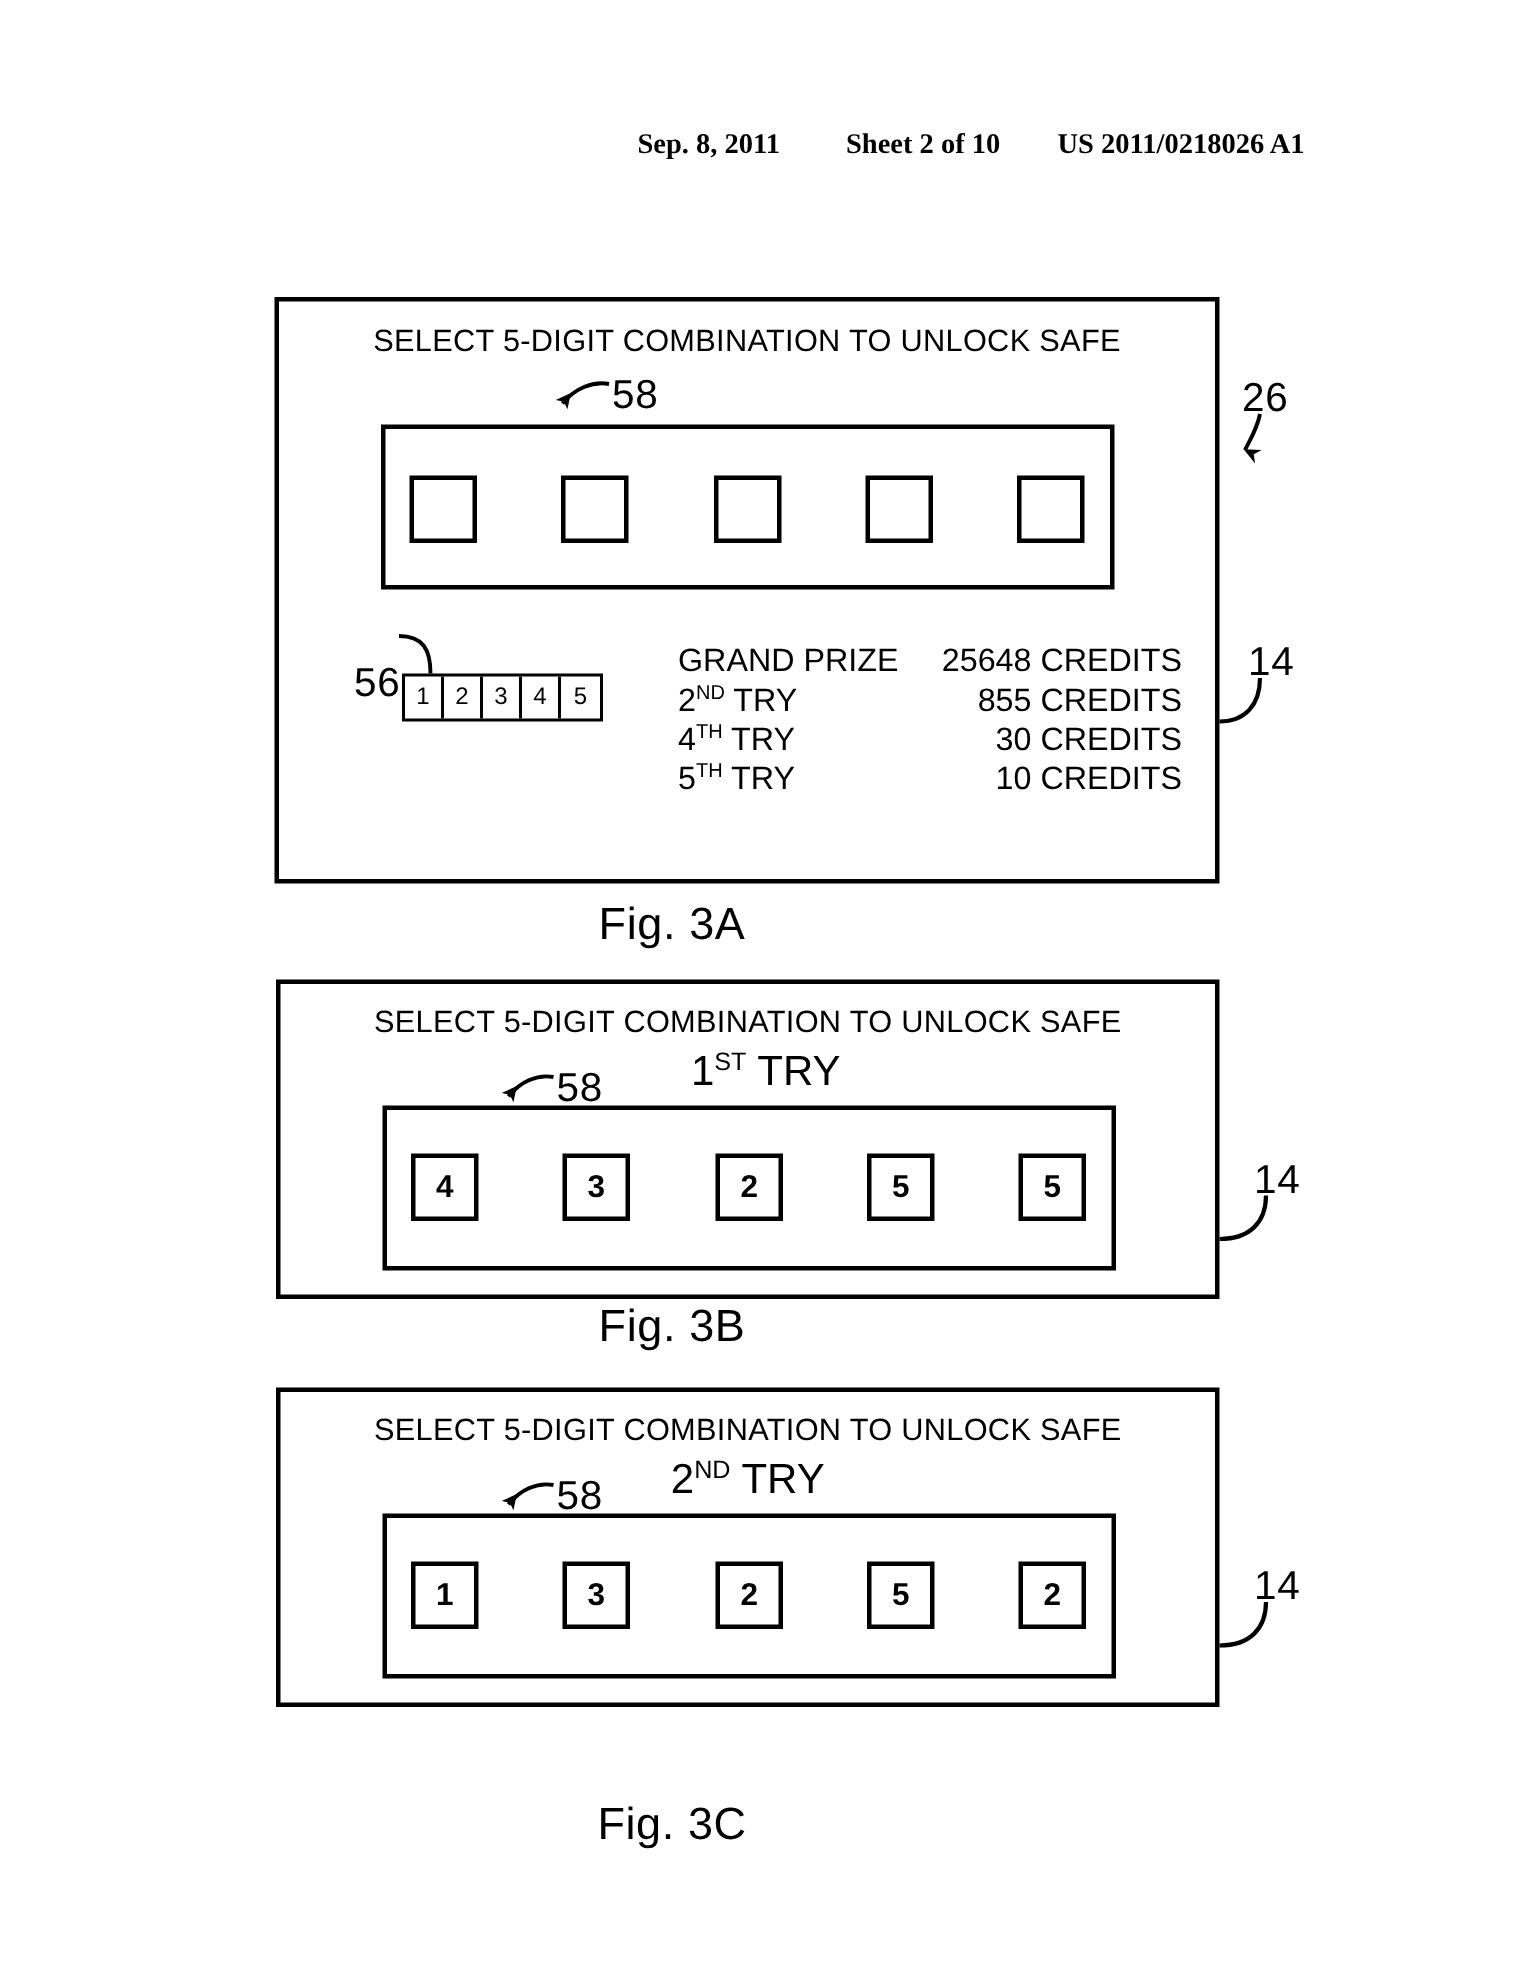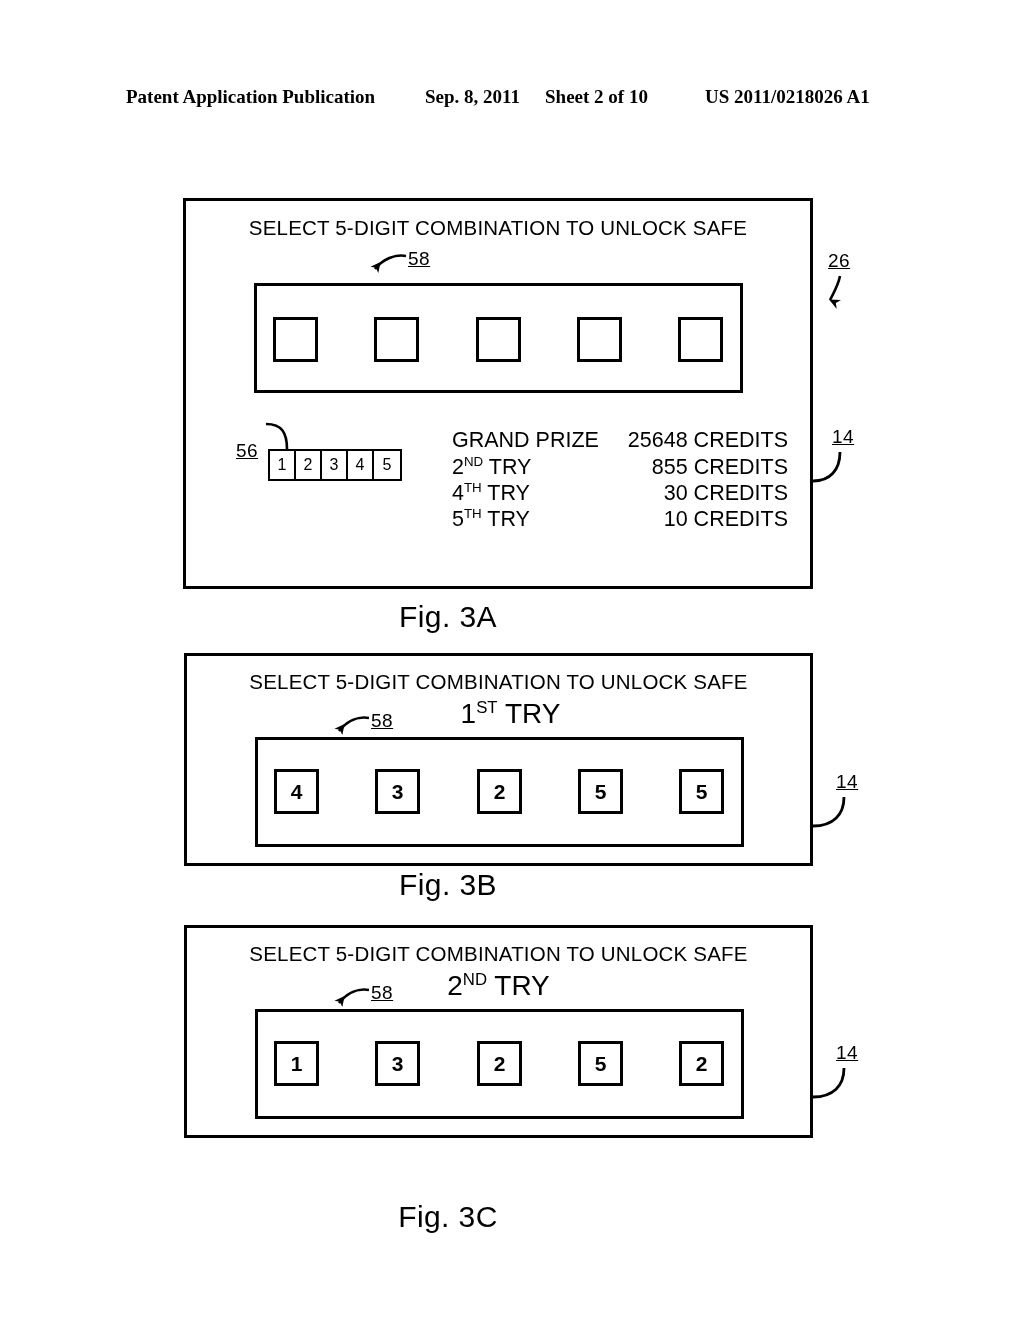--- a/index.html
+++ b/index.html
@@ -25,21 +25,21 @@
     width: 1024px;
     height: 26px;
     font-family: "Liberation Serif", serif;
     font-weight: bold;
     font-size: 19px;
     letter-spacing: 0px;
     white-space: nowrap;
   }
   .hdr-pub   { position: absolute; left: 126px;  top: 0; }
   .hdr-date  { position: absolute; left: 425px;  top: 0; }
-  .hdr-sheet { position: absolute; left: 545px;  top: 0; }
+  .hdr-sheet { position: absolute; left: 564px;  top: 0; }
   .hdr-num   { position: absolute; left: 705px;  top: 0; }
 
   
   .fig-frame {
     position: absolute;
     border: 3px solid #000;
     background: #fff;
     box-sizing: border-box;
   }
   #fig3a-frame { left: 183px; top: 198px; width: 630px; height: 391px; }
@@ -165,23 +165,22 @@
   #cap-3b { top: 868px; }
   #cap-3c { top: 1200px; }
   .fig-caption .cap-inner {
     display: inline-block;
     transform: translateX(14px);
   }
 
   
   .ref-num {
     position: absolute;
-    font-size: 19px;
+    font-size: 27px;
     letter-spacing: 0.5px;
-    text-decoration: underline;
   }
   #ref-58-a { left: 408px; top: 248px; }
   #ref-58-b { left: 371px; top: 710px; }
   #ref-58-c { left: 371px; top: 982px; }
   #ref-56   { left: 236px; top: 416px; margin-top: 24px; }
   #ref-54   { left: 828px; top: 250px; }
   #ref-14-a { left: 832px; top: 426px; }
   #ref-14-b { left: 836px; top: 771px; }
   #ref-14-c { left: 836px; top: 1042px; }
 
@@ -192,21 +191,20 @@
     top: 0;
     width: 1024px;
     height: 1320px;
     pointer-events: none;
   }
 </style>
 </head>
 <body>
 
 <div class="page-header">
-  <span class="hdr-pub">Patent Application Publication</span>
   <span class="hdr-date">Sep. 8, 2011</span>
   <span class="hdr-sheet">Sheet 2 of 10</span>
   <span class="hdr-num">US 2011/0218026 A1</span>
 </div>
 
 <div class="fig-frame" id="fig3a-frame"></div>
 
 <div class="prompt" style="left:183px; top:216px; width:630px;">SELECT 5-DIGIT COMBINATION TO UNLOCK SAFE</div>
 
 <div class="reel-housing" id="fig3a-housing"></div>

